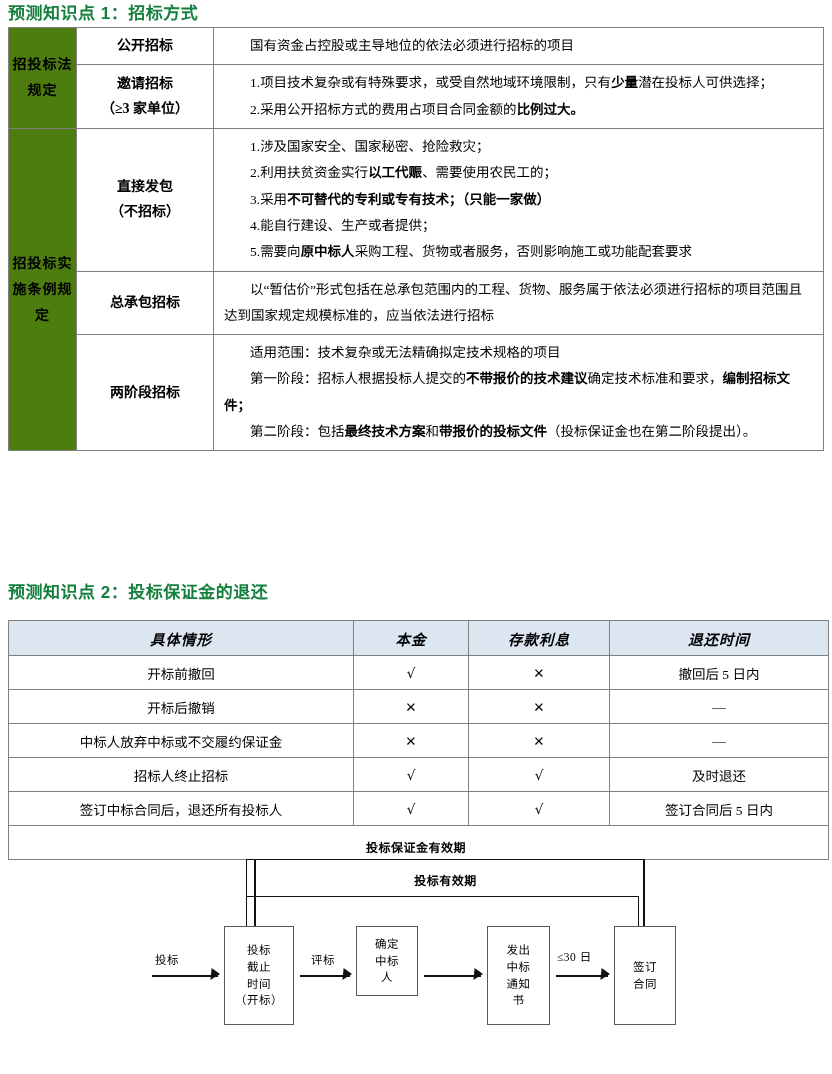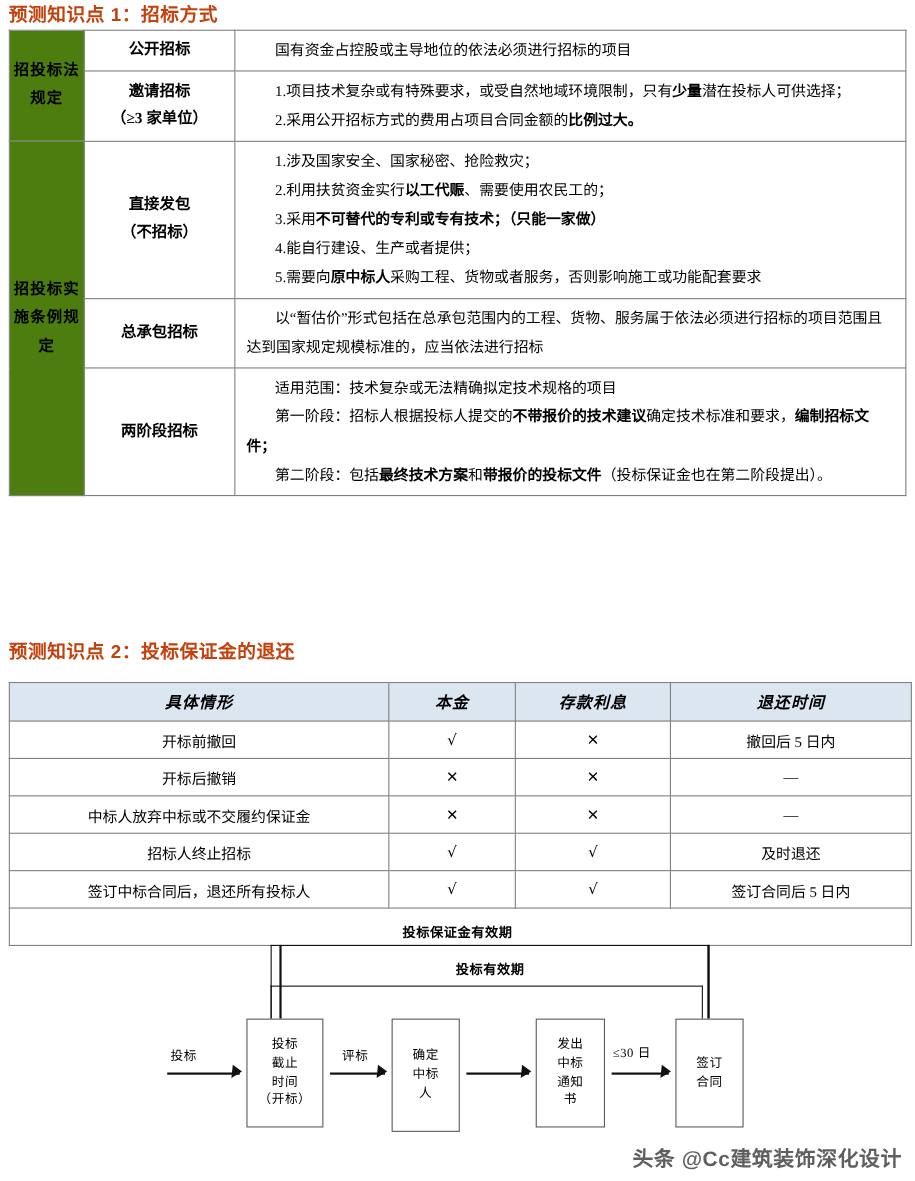--- a/index.html
+++ b/index.html
@@ -22,21 +22,21 @@
     width: 832px;
     height: 1074px;
   }
 
   
   .section-title {
     position: absolute;
     left: 8px;
     font-size: 17px;
     font-weight: bold;
-    color: #c2410c;
+    color: #15803d;
     letter-spacing: 0.5px;
     white-space: nowrap;
     font-family: "Liberation Sans", "DejaVu Sans", sans-serif;
   }
   #title-1 { top: -1px; }
   #title-2 { top: 578px; }
 
   
   table.doc-table {
     position: absolute;
@@ -170,21 +170,21 @@
     font-size: 11.5px;
     line-height: 1.45;
     text-align: center;
     display: flex;
     align-items: center;
     justify-content: center;
     padding: 2px 1px;
     letter-spacing: 0.5px;
   }
   #fc-box-1 { left: 215px; top: 100px; width: 70px; height: 99px; }
-  #fc-box-2 { left: 347px; top: 100px; width: 62px; height: 103px; }
+  #fc-box-2 { left: 347px; top: 100px; width: 62px; height: 70px; }
   #fc-box-3 { left: 478px; top: 100px; width: 63px; height: 99px; }
   #fc-box-4 { left: 605px; top: 100px; width: 62px; height: 99px; }
 
   .fc-arrow {
     position: absolute;
     height: 10px;
   }
   .fc-arrow .shaft {
     position: absolute;
     left: 0;
@@ -426,15 +426,14 @@
 
             <div id="fc-arrow-label-0" class="fc-arrow-label">投标</div>
             <div id="fc-arrow-label-1" class="fc-arrow-label">评标</div>
             <div id="fc-arrow-label-3" class="fc-arrow-label">≤30 日</div>
           </div>
         </td>
       </tr>
     </tbody>
   </table>
 
-  <div id="watermark">头条 @Cc建筑装饰深化设计</div>
 
 </div>
 
 </body></html>

